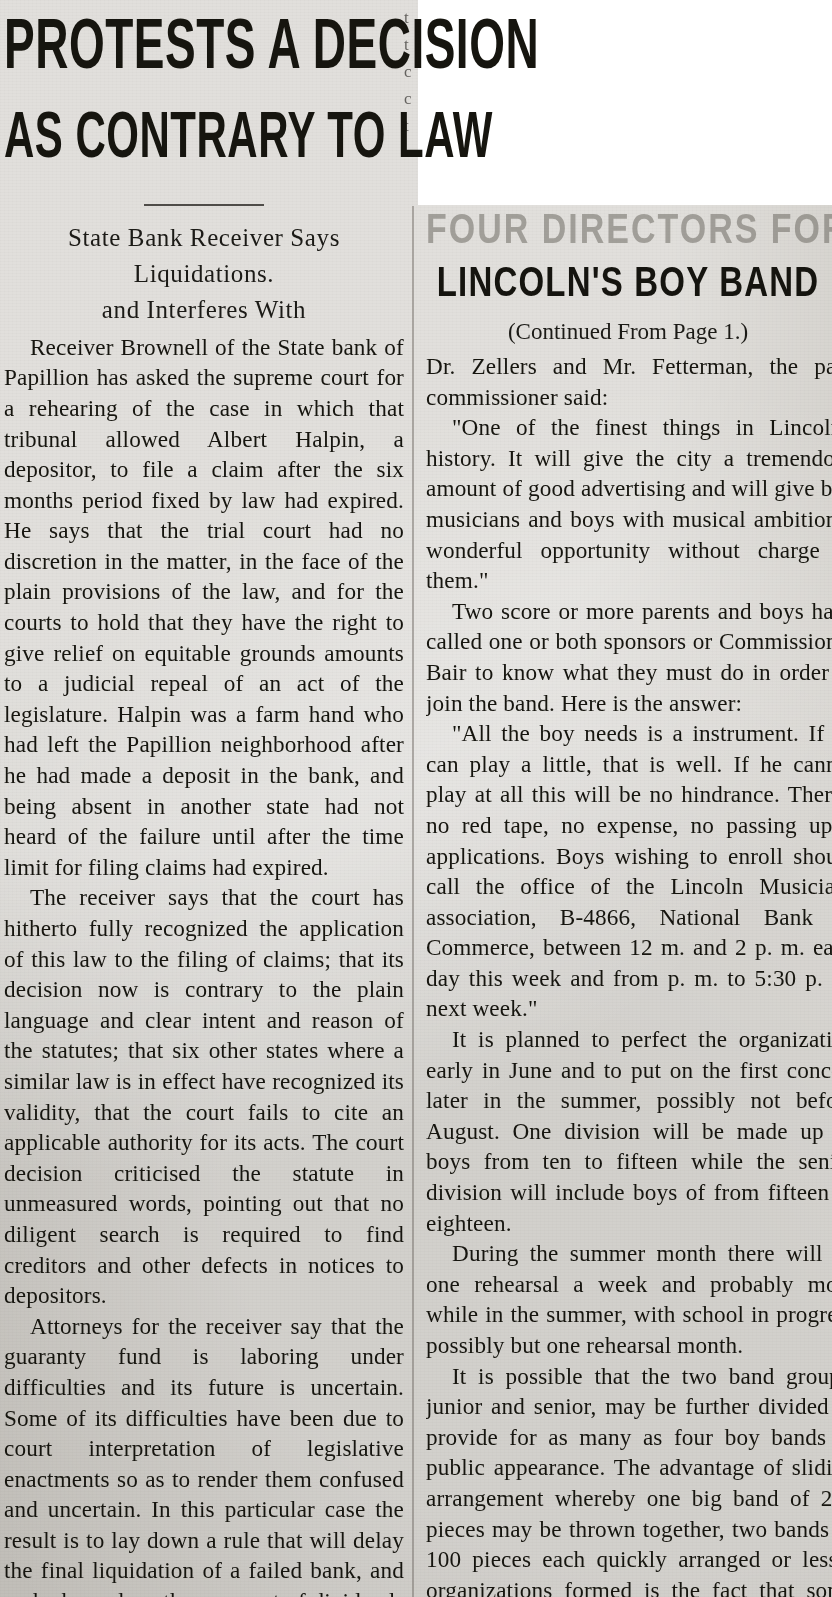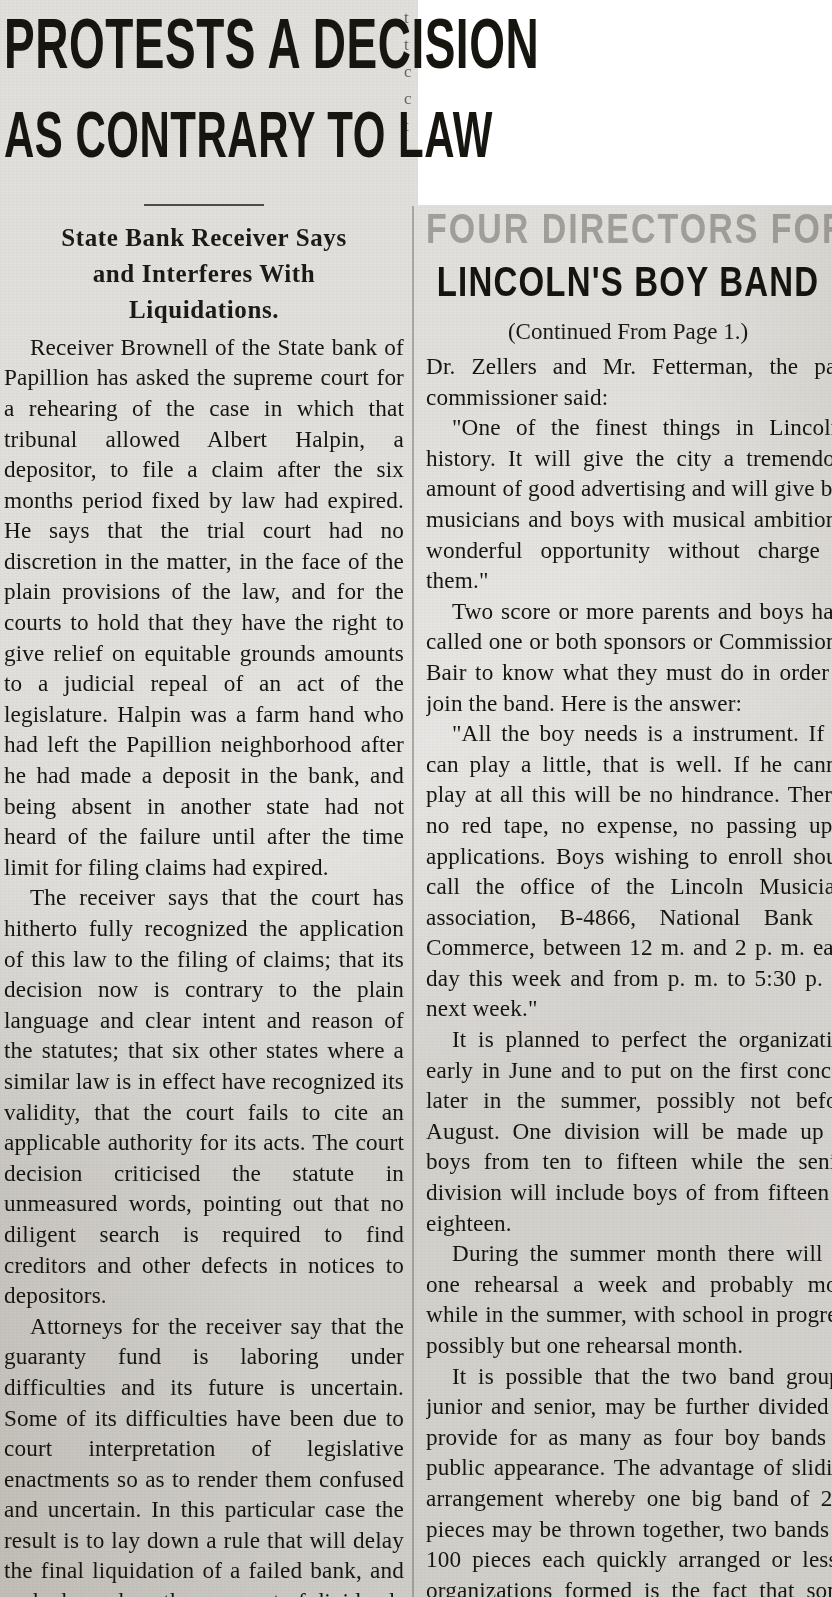--- a/index.html
+++ b/index.html
@@ -109,21 +109,21 @@
   }
   #hl-rule {
     width: 120px;
     height: 2px;
     background: #2a2824;
     margin: 58px auto 0 auto;
     opacity: .8;
   }
   .subdeck {
     font-family: "Liberation Serif", serif;
-    font-weight: bold;
+    font-weight: normal;
     font-size: 25px;
     line-height: 36px;
     text-align: center;
     color: #1b1a16;
     letter-spacing: .6px;
     margin: 14px 0 0 0;
   }
   .subdeck div { white-space: nowrap; }
 
   
@@ -209,22 +209,22 @@
   <div class="col" id="col-left">
 
     <div class="deck-main" id="hl-line1">PROTESTS A DECISION</div>
 
     <div class="deck-main" id="hl-line2">AS CONTRARY TO LAW</div>
 
     <div id="hl-rule"></div>
 
     <div class="subdeck">
       <div>State Bank Receiver Says</div>
+      <div>Liquidations.</div>
       <div>and Interferes With</div>
-      <div>Liquidations.</div>
     </div>
 
     <div class="body">
       <p>Receiver Brownell of the State bank of Papillion has asked the supreme court for a rehearing of the case in which that tribunal allowed Albert Halpin, a depositor, to file a claim after the six months period fixed by law had expired. He says that the trial court had no discretion in the matter, in the face of the plain provisions of the law, and for the courts to hold that they have the right to give relief on equitable grounds amounts to a judicial repeal of an act of the legislature. Halpin was a farm hand who had left the Papillion neighborhood after he had made a deposit in the bank, and being absent in another state had not heard of the failure until after the time limit for filing claims had expired.</p>
       <p>The receiver says that the court has hitherto fully recognized the application of this law to the filing of claims; that its decision now is contrary to the plain language and clear intent and reason of the statutes; that six other states where a similar law is in effect have recognized its validity, that the court fails to cite an applicable authority for its acts. The court decision criticised the statute in unmeasured words, pointing out that no diligent search is required to find creditors and other defects in notices to depositors.</p>
       <p>Attorneys for the receiver say that the guaranty fund is laboring under difficulties and its future is uncertain. Some of its difficulties have been due to court interpretation of legislative enactments so as to render them confused and uncertain. In this particular case the result is to lay down a rule that will delay the final liquidation of a failed bank, and make hazardous the payment of dividends during liquidation since later other claims may be allowed</p>
     </div>
   </div>
 
   <div class="col" id="col-right">

